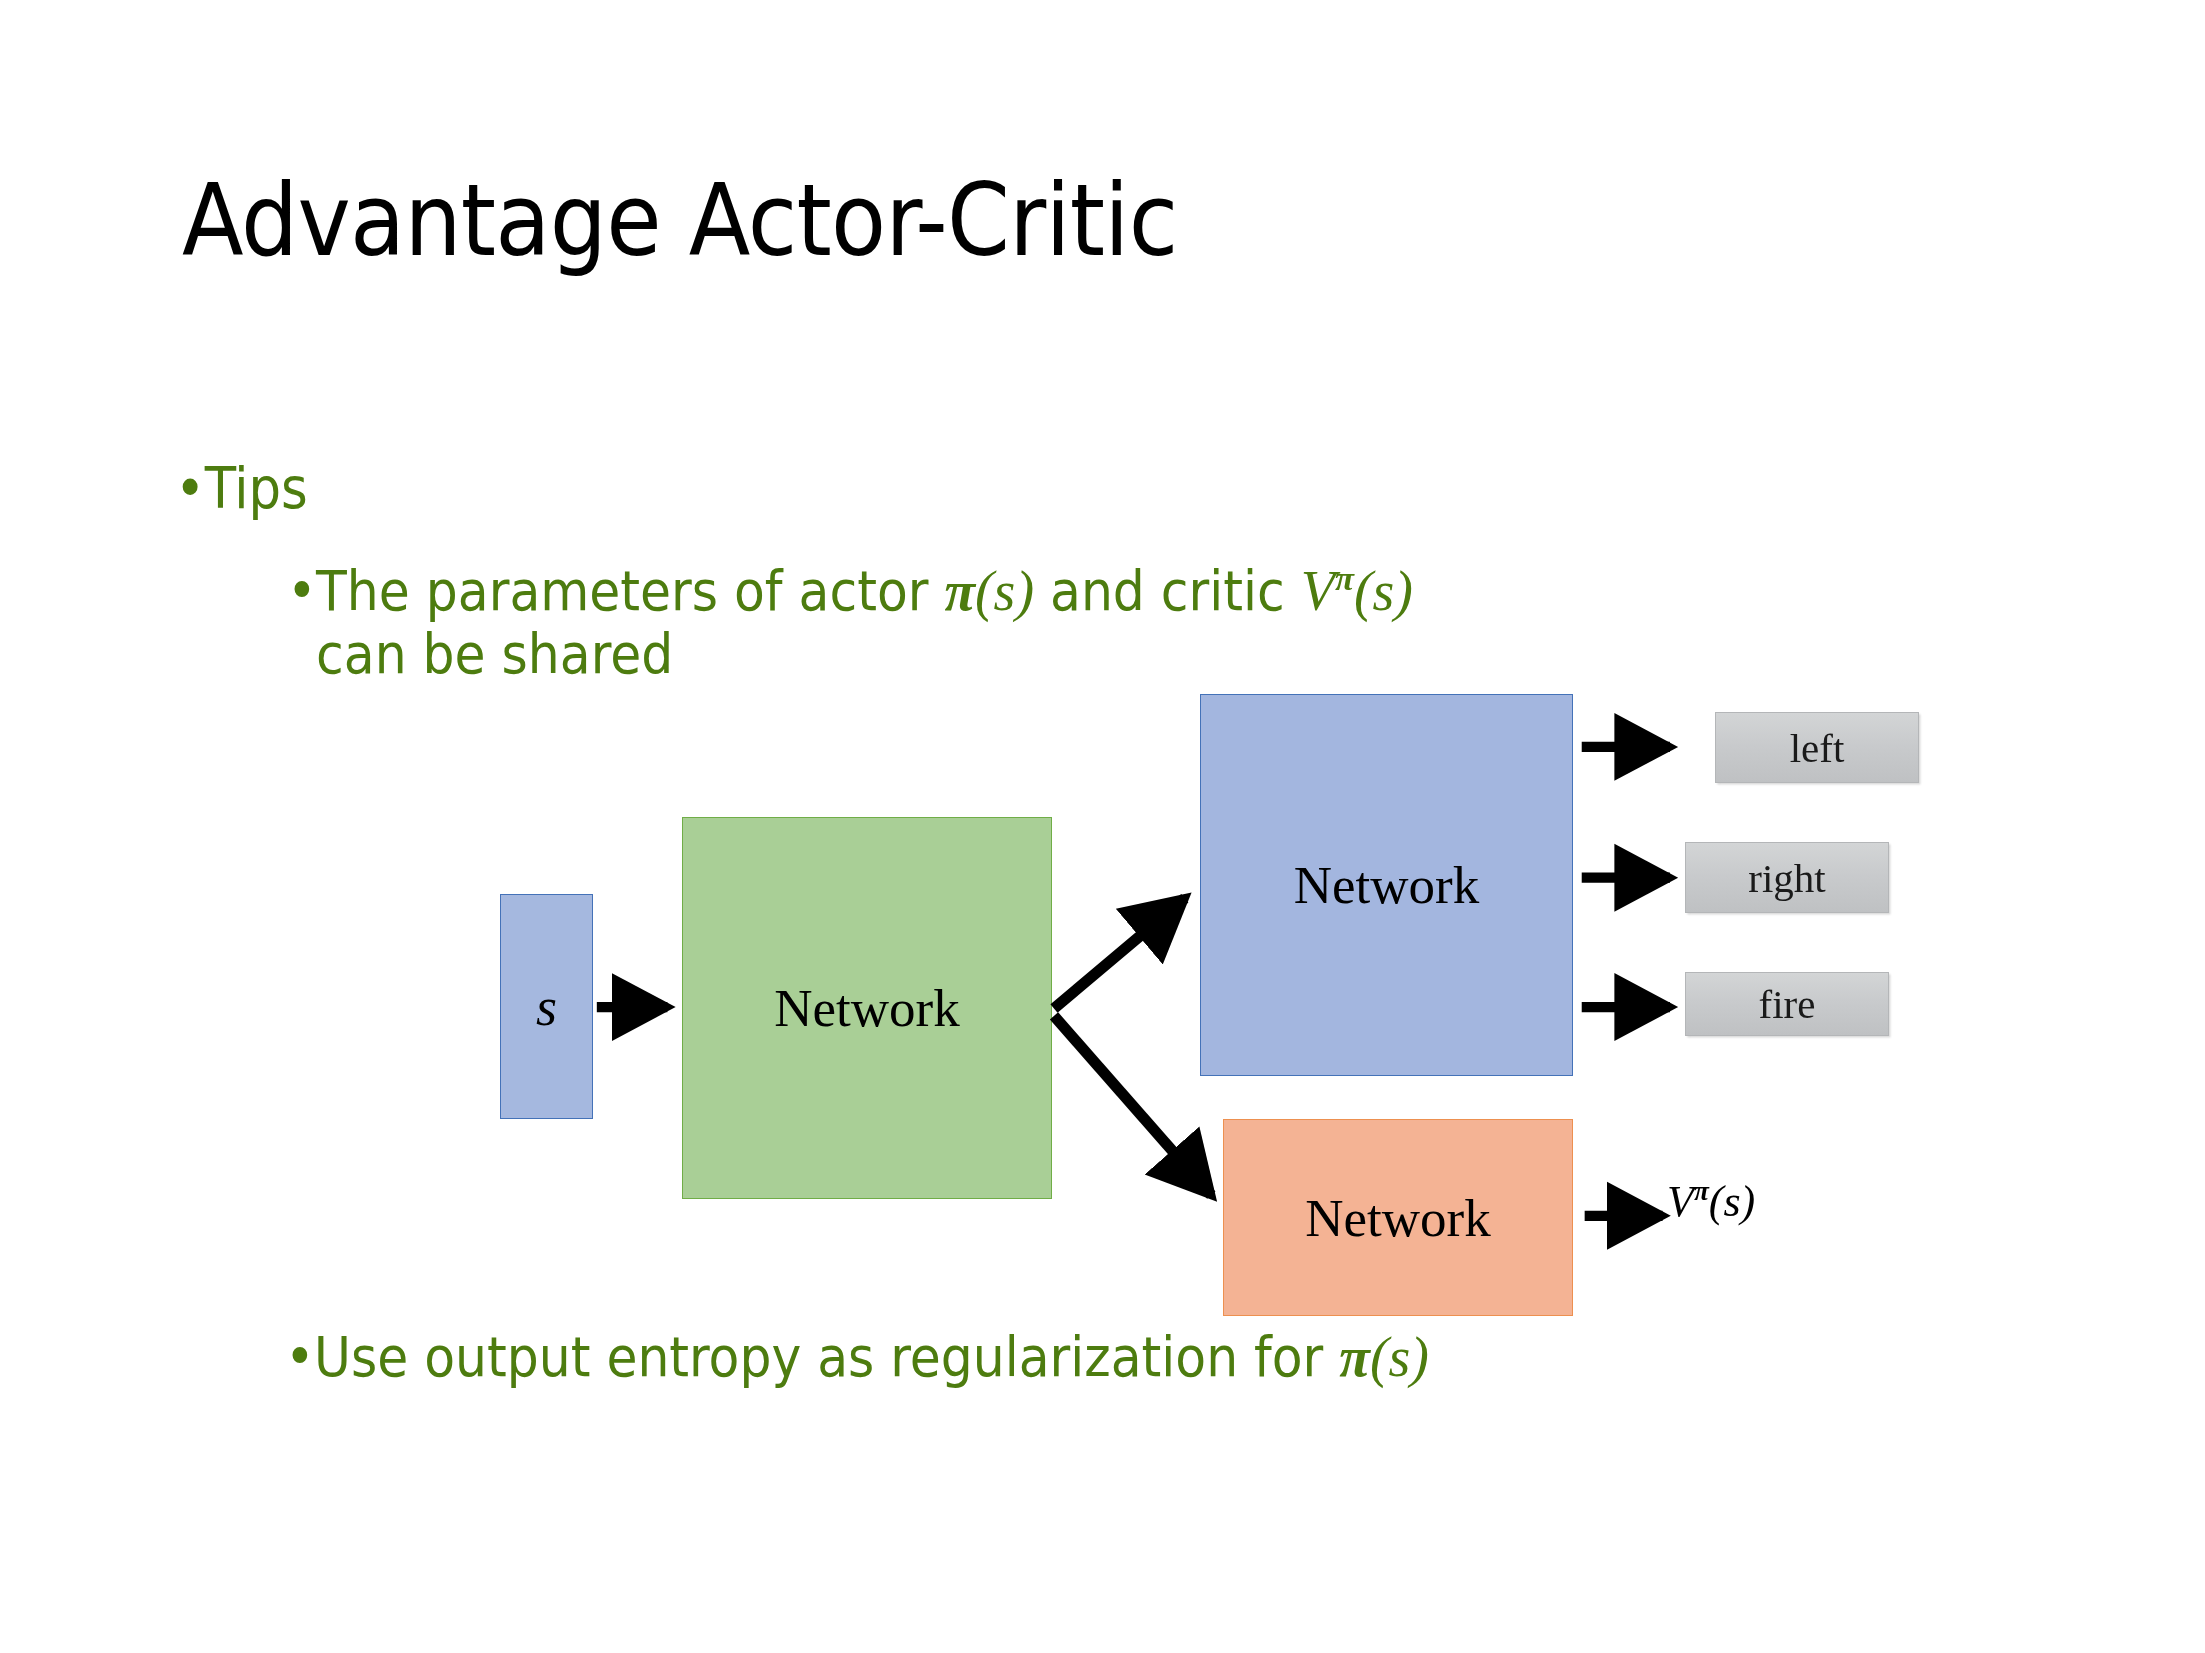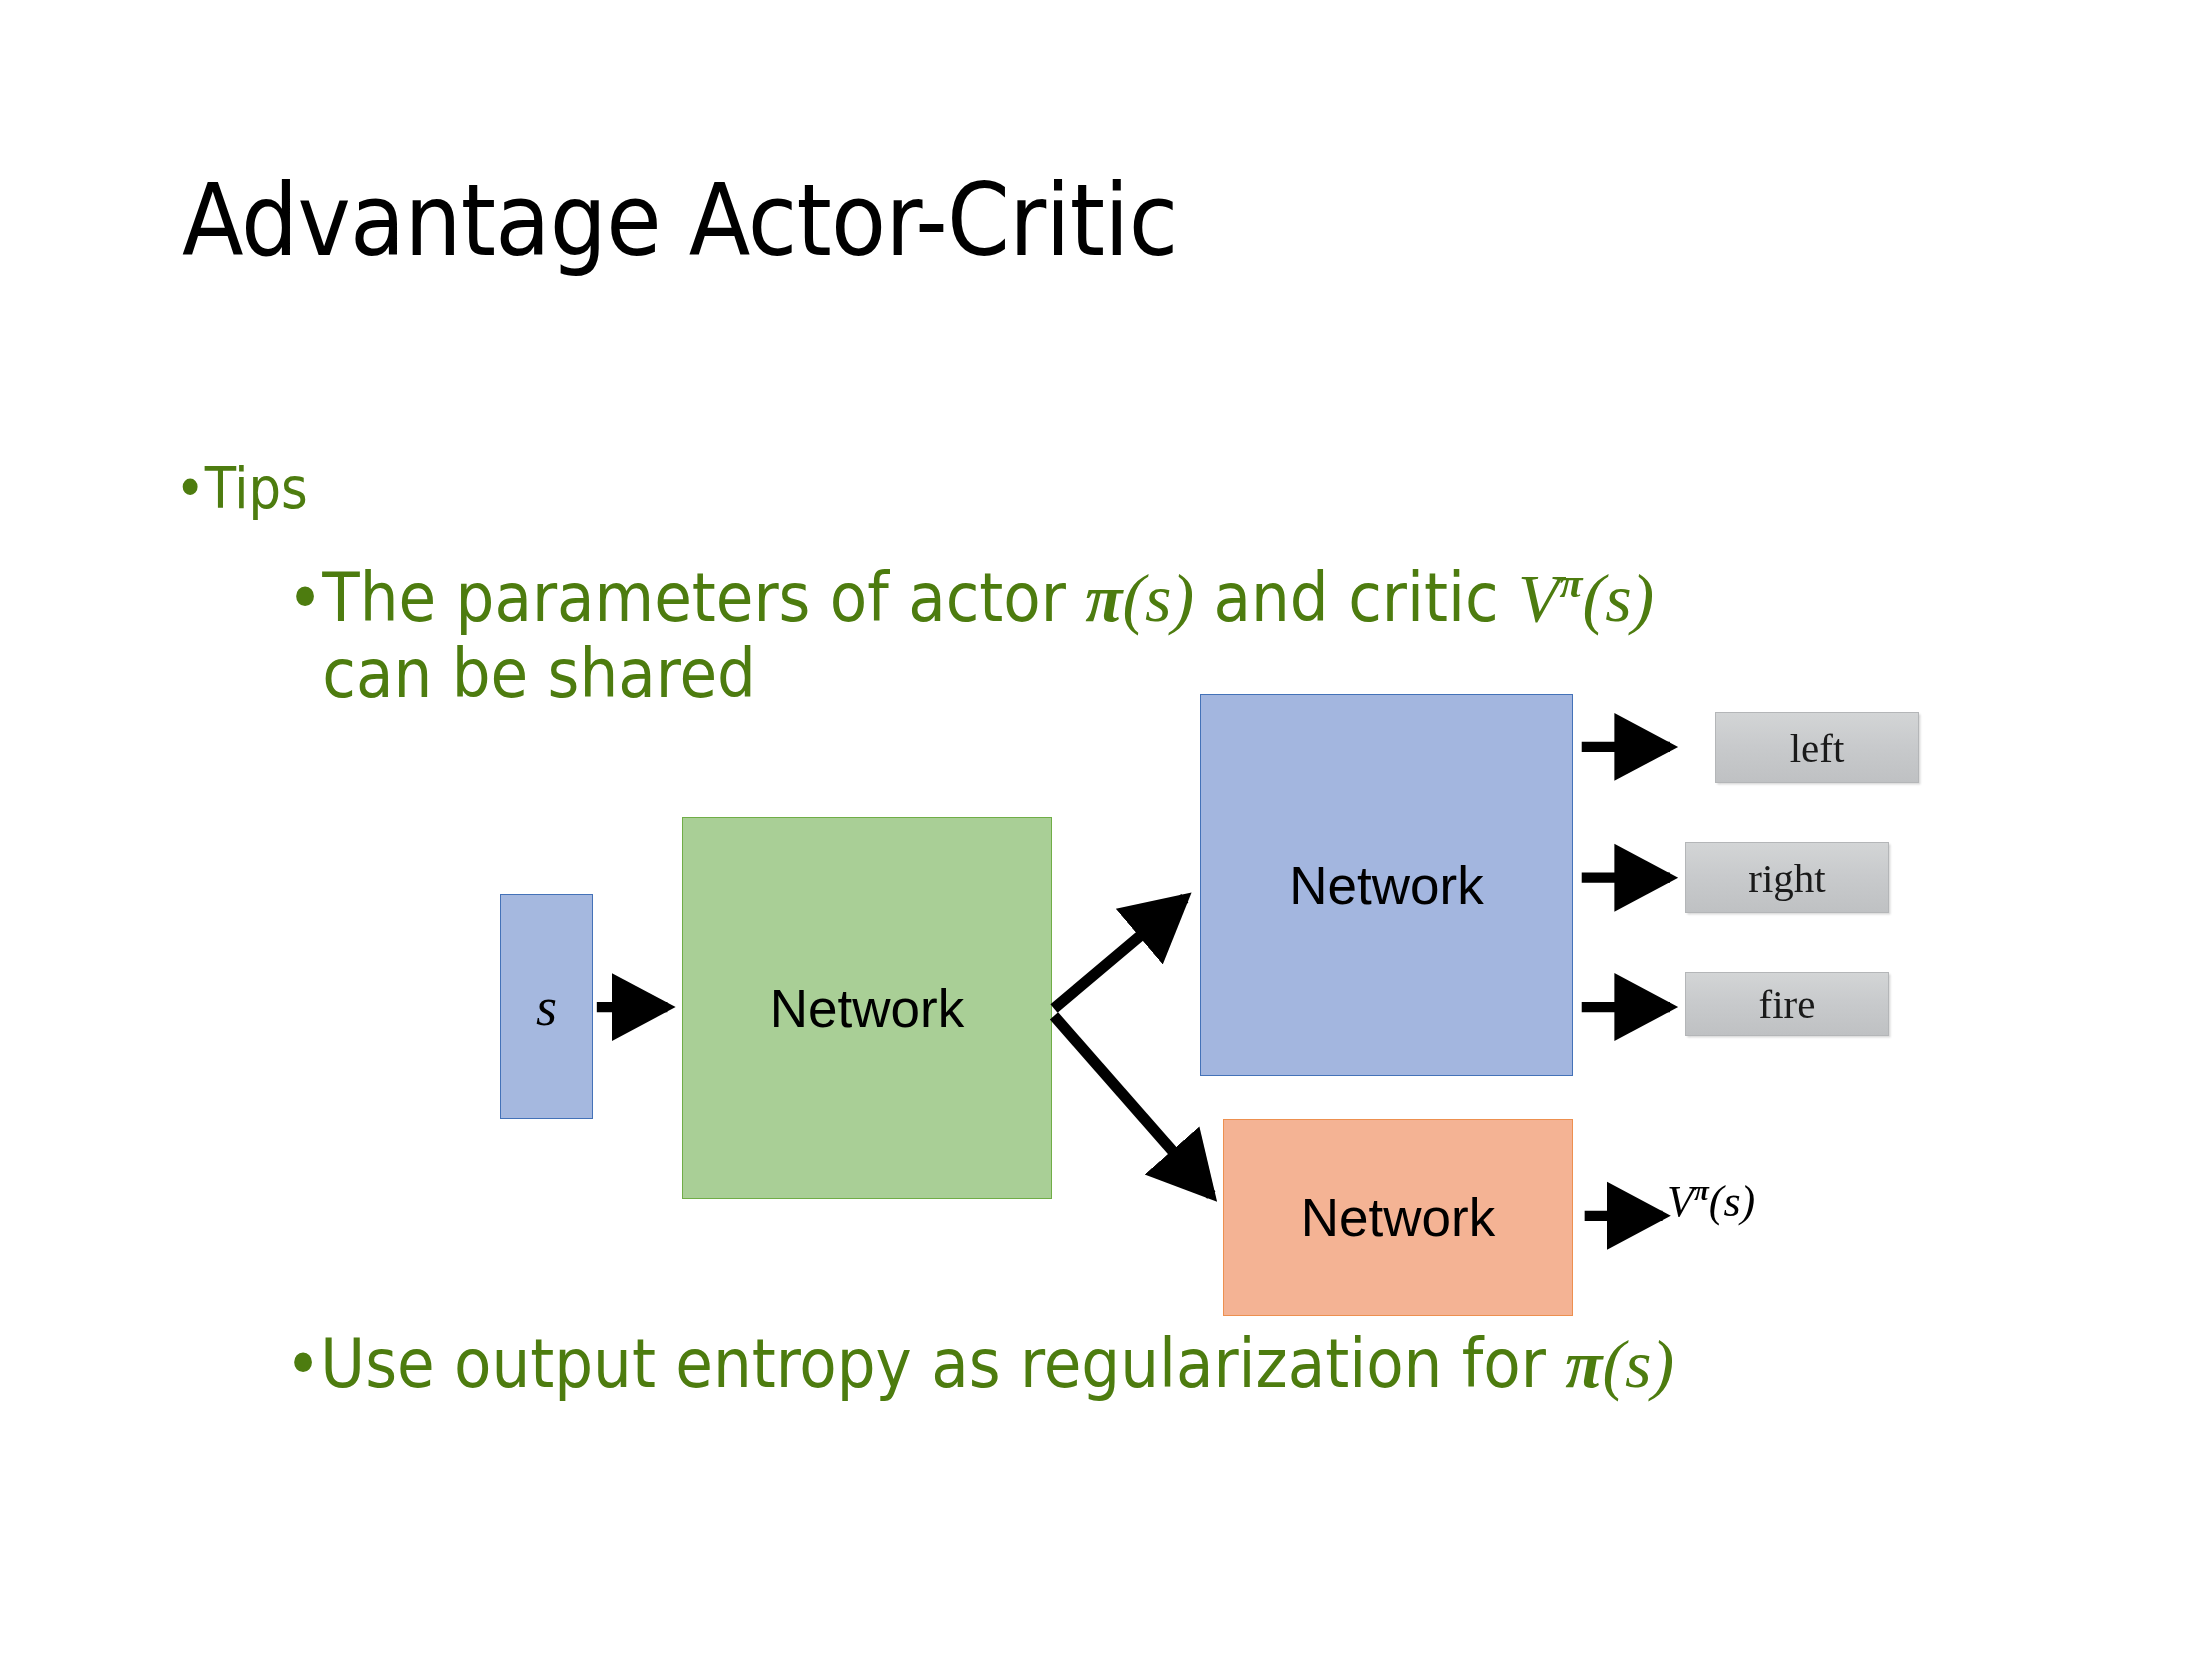--- a/index.html
+++ b/index.html
@@ -39,21 +39,21 @@
   .btxt {
     position: absolute;
     color: #4d7c0f;
     font-family: "DejaVu Sans Condensed", "Liberation Sans Narrow", "Liberation Sans", sans-serif;
     font-stretch: condensed;
     font-weight: 400;
     line-height: 1.12;
     white-space: nowrap;
   }
   .lvl1 { font-size: 57px; }
-  .lvl2 { font-size: 68px; }
+  .lvl2 { font-size: 56px; }
   .lvl3 { font-size: 51px; }
 
   .bullet-dot {
     display: inline-block;
     width: 0.52em;
   }
   .bullet-dot::before {
     content: "\2022";
   }
 
@@ -78,21 +78,21 @@
     line-height: 0;
   }
 
   
   .box {
     position: absolute;
     box-sizing: border-box;
     display: flex;
     align-items: center;
     justify-content: center;
-    font-family: Liberation Sans, sans-serif;
+    font-family: Liberation Serif, serif;
     font-stretch: condensed;
     color: #000000;
   }
   .box-s {
     background: #A5B8DF;
     border: 1.5px solid #4472B8;
     font-family: "Liberation Serif", "DejaVu Serif", serif;
     font-style: italic;
     font-size: 54px;
   }

